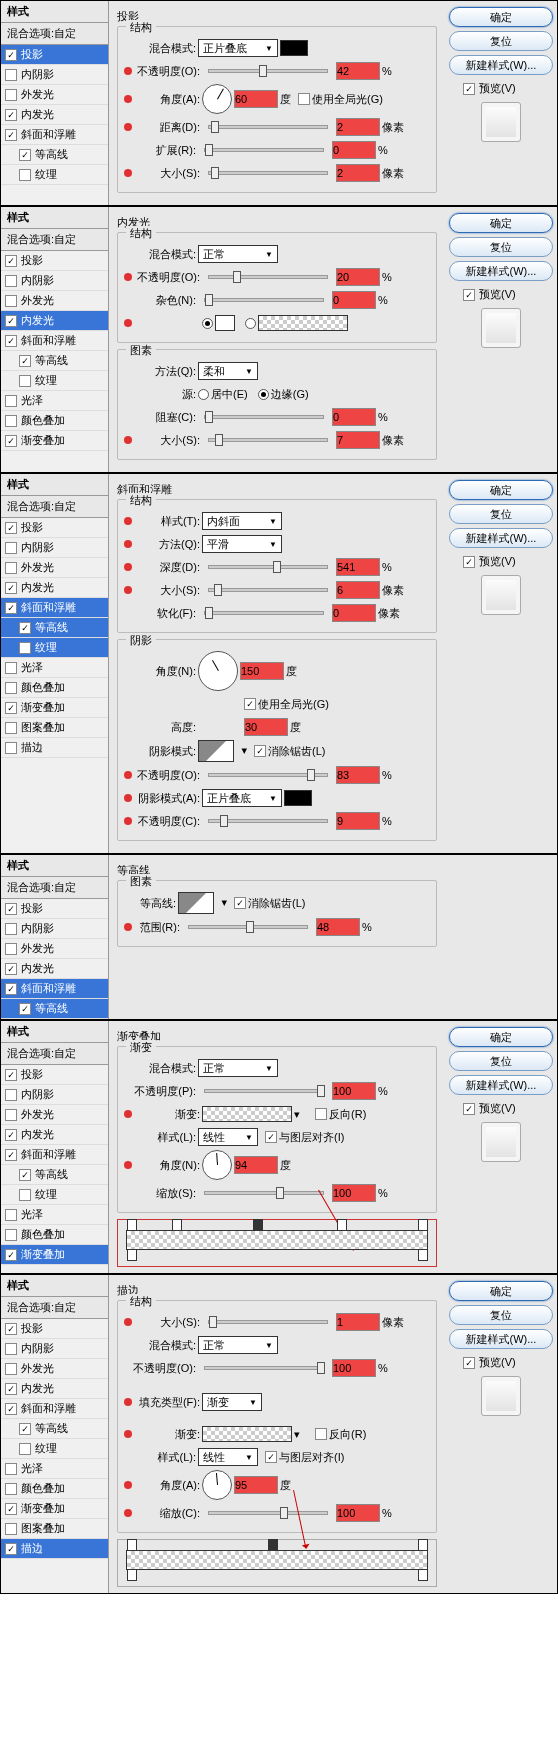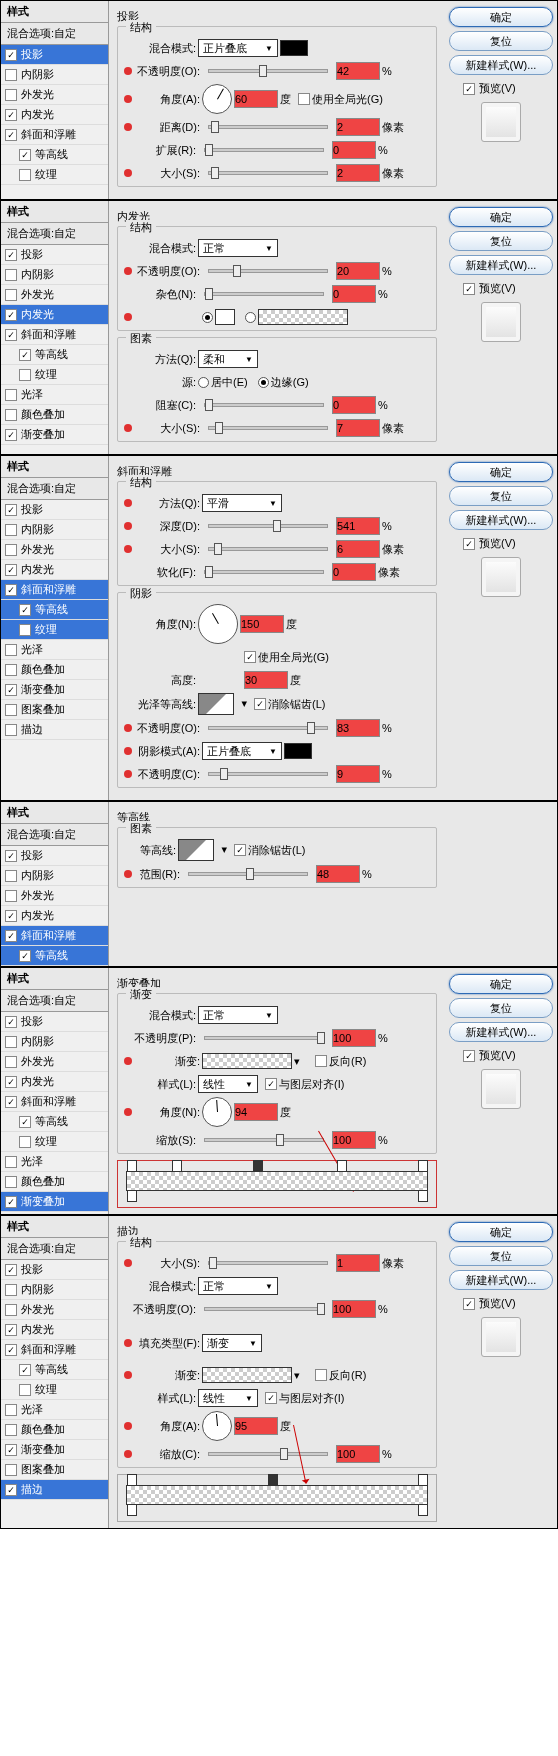--- a/index.html
+++ b/index.html
@@ -12,21 +12,21 @@
 .style-item.sel{background:#3875d7;color:#fff}
 .style-item.indent{padding-left:18px}
 .cb{width:12px;height:12px;border:1px solid #888;background:#fff;display:inline-flex;align-items:center;justify-content:center;font-size:9px;color:#000}
 .main-col{flex:1;padding:6px 8px;background:#e8e8e8;position:relative}
 .btns-col{width:112px;padding:6px 4px;background:#e8e8e8}
 .btn{display:block;width:100%;height:20px;margin-bottom:4px;background:linear-gradient(#fff,#dbe8f5);border:1px solid #7a9ec5;border-radius:10px;text-align:center;line-height:18px;cursor:pointer}
 .btn.primary{border-color:#2d6ab5;box-shadow:0 0 2px #2d6ab5}
 .preview-cb{display:flex;align-items:center;gap:4px;margin:6px 0 6px 14px}
 .preview-box{width:40px;height:40px;margin:6px auto;background:linear-gradient(#fff,#e0e0e0);border:1px solid #aaa;border-radius:3px;box-shadow:inset 0 0 0 4px #f5f5f5}
 .group-title{font-size:11px;margin:2px 0}
-.group-box{border:1px solid #bbb;border-radius:2px;padding:8px 6px 0;margin-bottom:6px;position:relative;background:#e8e8e8}
+.group-box{border:1px solid #bbb;border-radius:2px;padding:8px 6px 6px;margin-bottom:6px;position:relative;background:#e8e8e8}
 .group-box>.gt{position:absolute;top:-7px;left:8px;background:#e8e8e8;padding:0 4px}
 .row{display:flex;align-items:center;gap:2px;margin:3px 0;min-height:20px}
 .lbl{width:72px;text-align:right}
 .dot{width:8px;height:8px;border-radius:50%;background:#e03030;display:inline-block;margin-right:2px}
 .sel-box{border:1px solid #333;background:#fff;height:18px;padding:0 18px 0 4px;min-width:80px;position:relative;display:inline-flex;align-items:center}
 .sel-box::after{content:"▼";position:absolute;right:4px;font-size:8px}
 .num{border:1px solid #888;background:#ef4444;width:44px;height:18px;text-align:left;line-height:16px}
 .slider{flex:1;height:4px;background:#ccc;border:1px solid #999;position:relative;margin:0 6px;min-width:80px;max-width:120px}
 .slider .thumb{position:absolute;top:-5px;width:8px;height:12px;background:#eee;border:1px solid #555}
 .swatch{width:28px;height:16px;border:1px solid #333;display:inline-block}
@@ -306,20 +306,25 @@
         <span class="cb"></span>
         <span>描边</span>
       </div>
   </div>
   <div class="main-col">
     <div class="group-title">斜面和浮雕</div>
     <div class="group-box">
       <span class="gt">结构</span>
       <div class="row">
           <span class="dot"></span>
+          <span class="lbl" style="width:64px">样式(T):</span>
+          <span class="sel-box">内斜面</span>
+        </div>
+      <div class="row">
+          <span class="dot"></span>
           <span class="lbl" style="width:64px">方法(Q):</span>
           <span class="sel-box">平滑</span>
         </div>
       <div class="row">
           <span class="dot"></span>
           <span class="lbl" style="width:64px">深度(D):</span>
           <span class="slider">
             <span class="thumb" style="left:54%"></span>
           </span>
           <span class="num">541</span>
@@ -359,21 +364,21 @@
           <span class="cb">✓</span>
           <span>使用全局光(G)</span>
         </div>
       <div class="row">
           <span class="lbl">高度:</span>
           <span style="width:44px"></span>
           <span class="num">30</span>
           <span>度</span>
         </div>
       <div class="row">
-          <span class="lbl">光泽等高线:</span>
+          <span class="lbl">阴影模式:</span>
           <span class="contour"></span>
           <span style="width:16px"></span>
           <span class="cb">✓</span>
           <span>消除锯齿(L)</span>
         </div>
       <div class="row">
           <span class="dot"></span>
           <span class="lbl" style="width:64px">不透明度(O):</span>
           <span class="slider">
             <span class="thumb" style="left:83%"></span>

